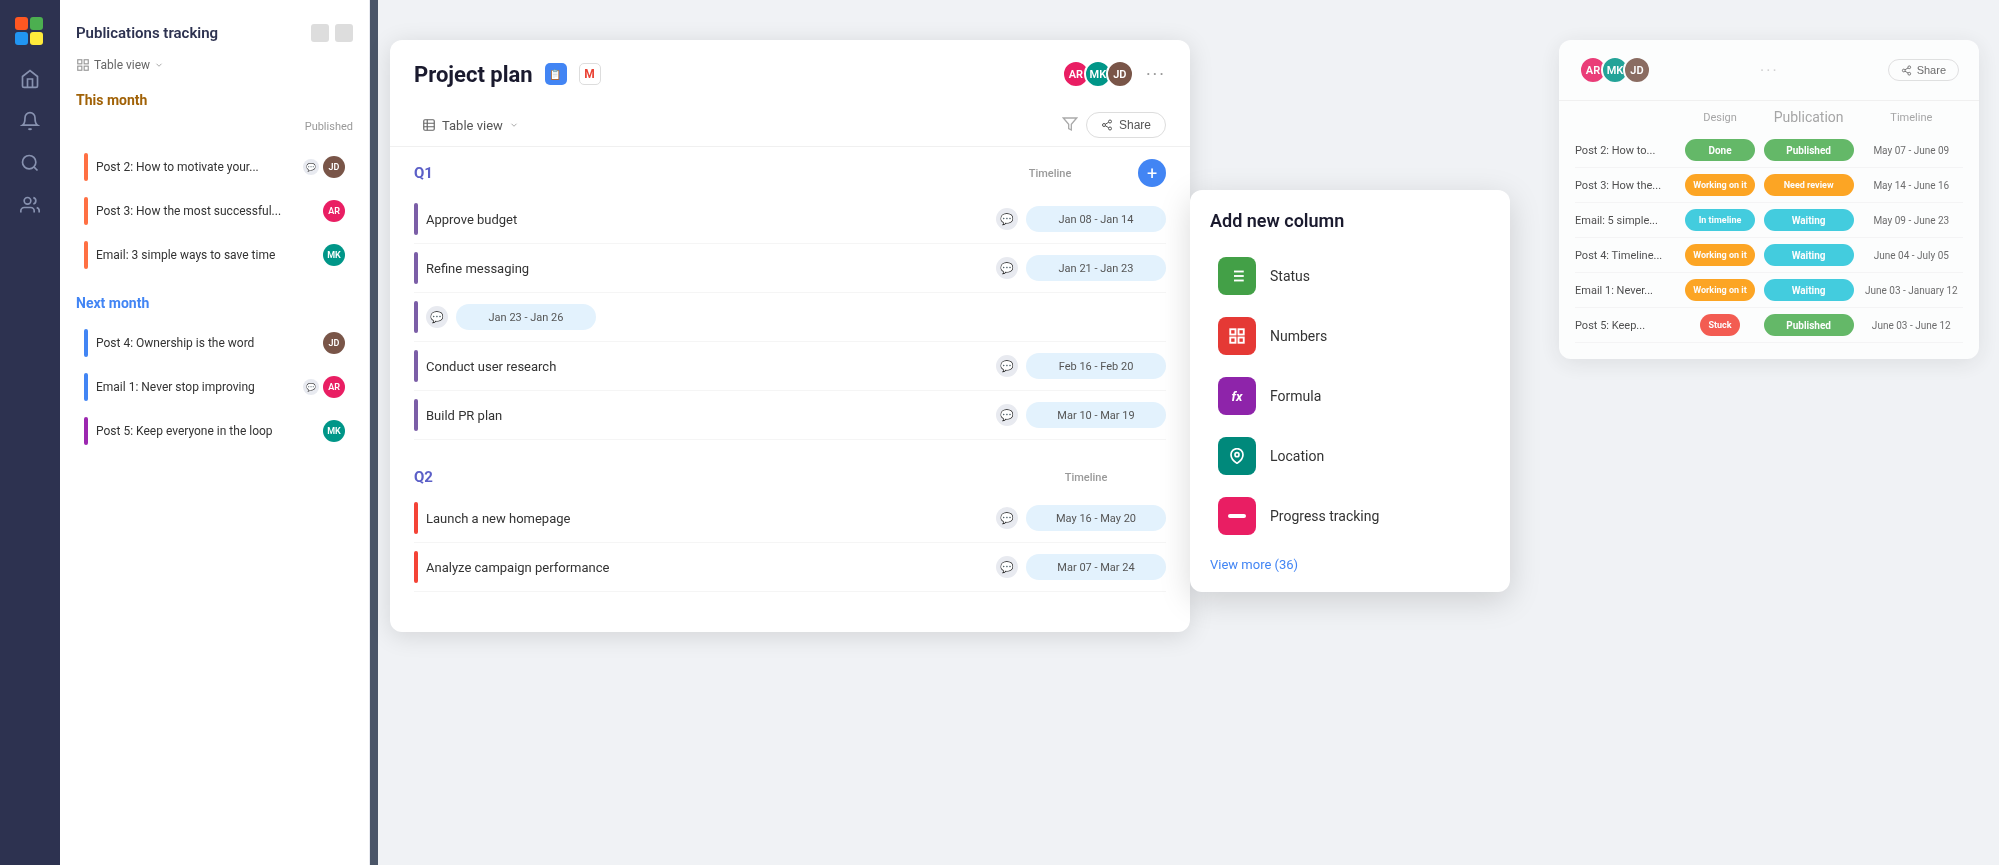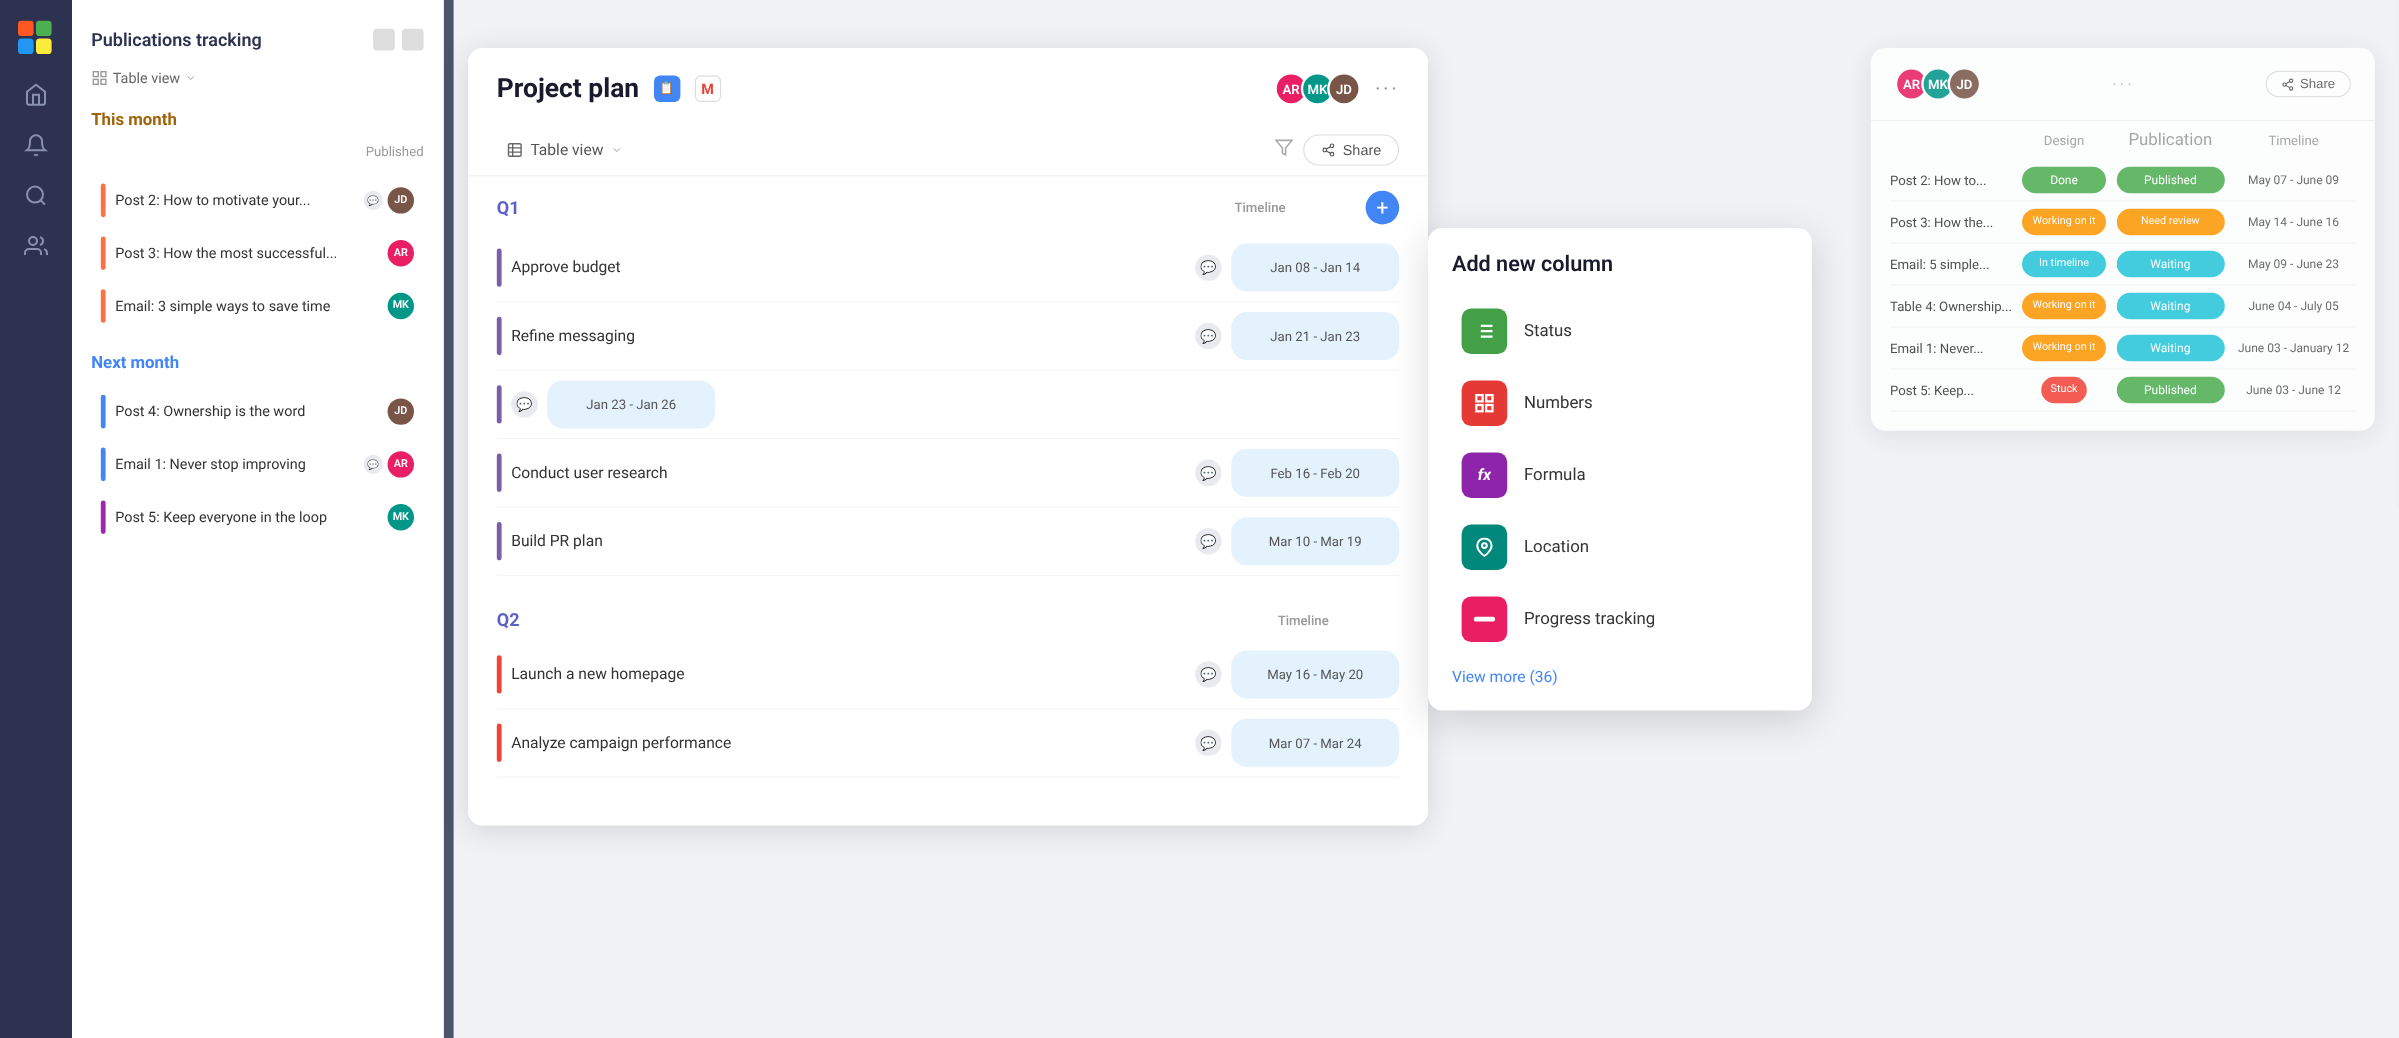--- a/index.html
+++ b/index.html
@@ -339,21 +339,21 @@
       border-radius: 50%;
       background: #e8eaf0;
       display: flex;
       align-items: center;
       justify-content: center;
       color: #aaa;
       font-size: 11px;
     }
     .task-timeline-badge {
       width: 140px;
-      height: 40px;
+      height: 26px;
       background: #e3f2fd;
       border-radius: 13px;
       display: flex;
       align-items: center;
       justify-content: center;
       font-size: 11px;
       color: #555;
       flex-shrink: 0;
     }
 
@@ -502,21 +502,21 @@
       border-bottom: 1px solid #f5f5f5;
       gap: 4px;
     }
     .rp-badge {
       height: 22px;
       border-radius: 11px;
       display: flex;
       align-items: center;
       justify-content: center;
       font-size: 10px;
-      font-weight: 400;
+      font-weight: 700;
       padding: 0 8px;
     }
     .rp-badge.green-bg { background: #4caf50; color: #fff; width: 70px; }
     .rp-badge.orange-bg { background: #ff9800; color: #fff; width: 70px; }
     .rp-badge.teal-bg { background: #26c6da; color: #fff; width: 70px; }
     .rp-badge.published { background: #4caf50; color: #fff; width: 90px; }
     .rp-badge.need-review { background: #ff9800; color: #fff; width: 90px; }
     .rp-badge.waiting { background: #26c6da; color: #fff; width: 90px; }
     .rp-timeline-text { font-size: 10px; color: #555; width: 110px; text-align: center; }
 
@@ -886,21 +886,21 @@
           <div style="width:80px;display:flex;justify-content:center;">
             <div class="rp-badge teal-bg" style="font-size:9px;white-space:nowrap;">In timeline</div>
           </div>
           <div style="width:100px;display:flex;justify-content:center;">
             <div class="rp-badge waiting">Waiting</div>
           </div>
           <div class="rp-timeline-text">May 09 - June 23</div>
         </div>
 
         <div class="rp-row">
-          <div class="rp-col-name" style="font-size:11px;color:#333;">Table 4: Ownership...</div>
+          <div class="rp-col-name" style="font-size:11px;color:#333;">Post 4: Timeline...</div>
           <div style="width:80px;display:flex;justify-content:center;">
             <div class="rp-badge orange-bg" style="font-size:9px;white-space:nowrap;">Working on it</div>
           </div>
           <div style="width:100px;display:flex;justify-content:center;">
             <div class="rp-badge waiting">Waiting</div>
           </div>
           <div class="rp-timeline-text">June 04 - July 05</div>
         </div>
 
         <div class="rp-row">

